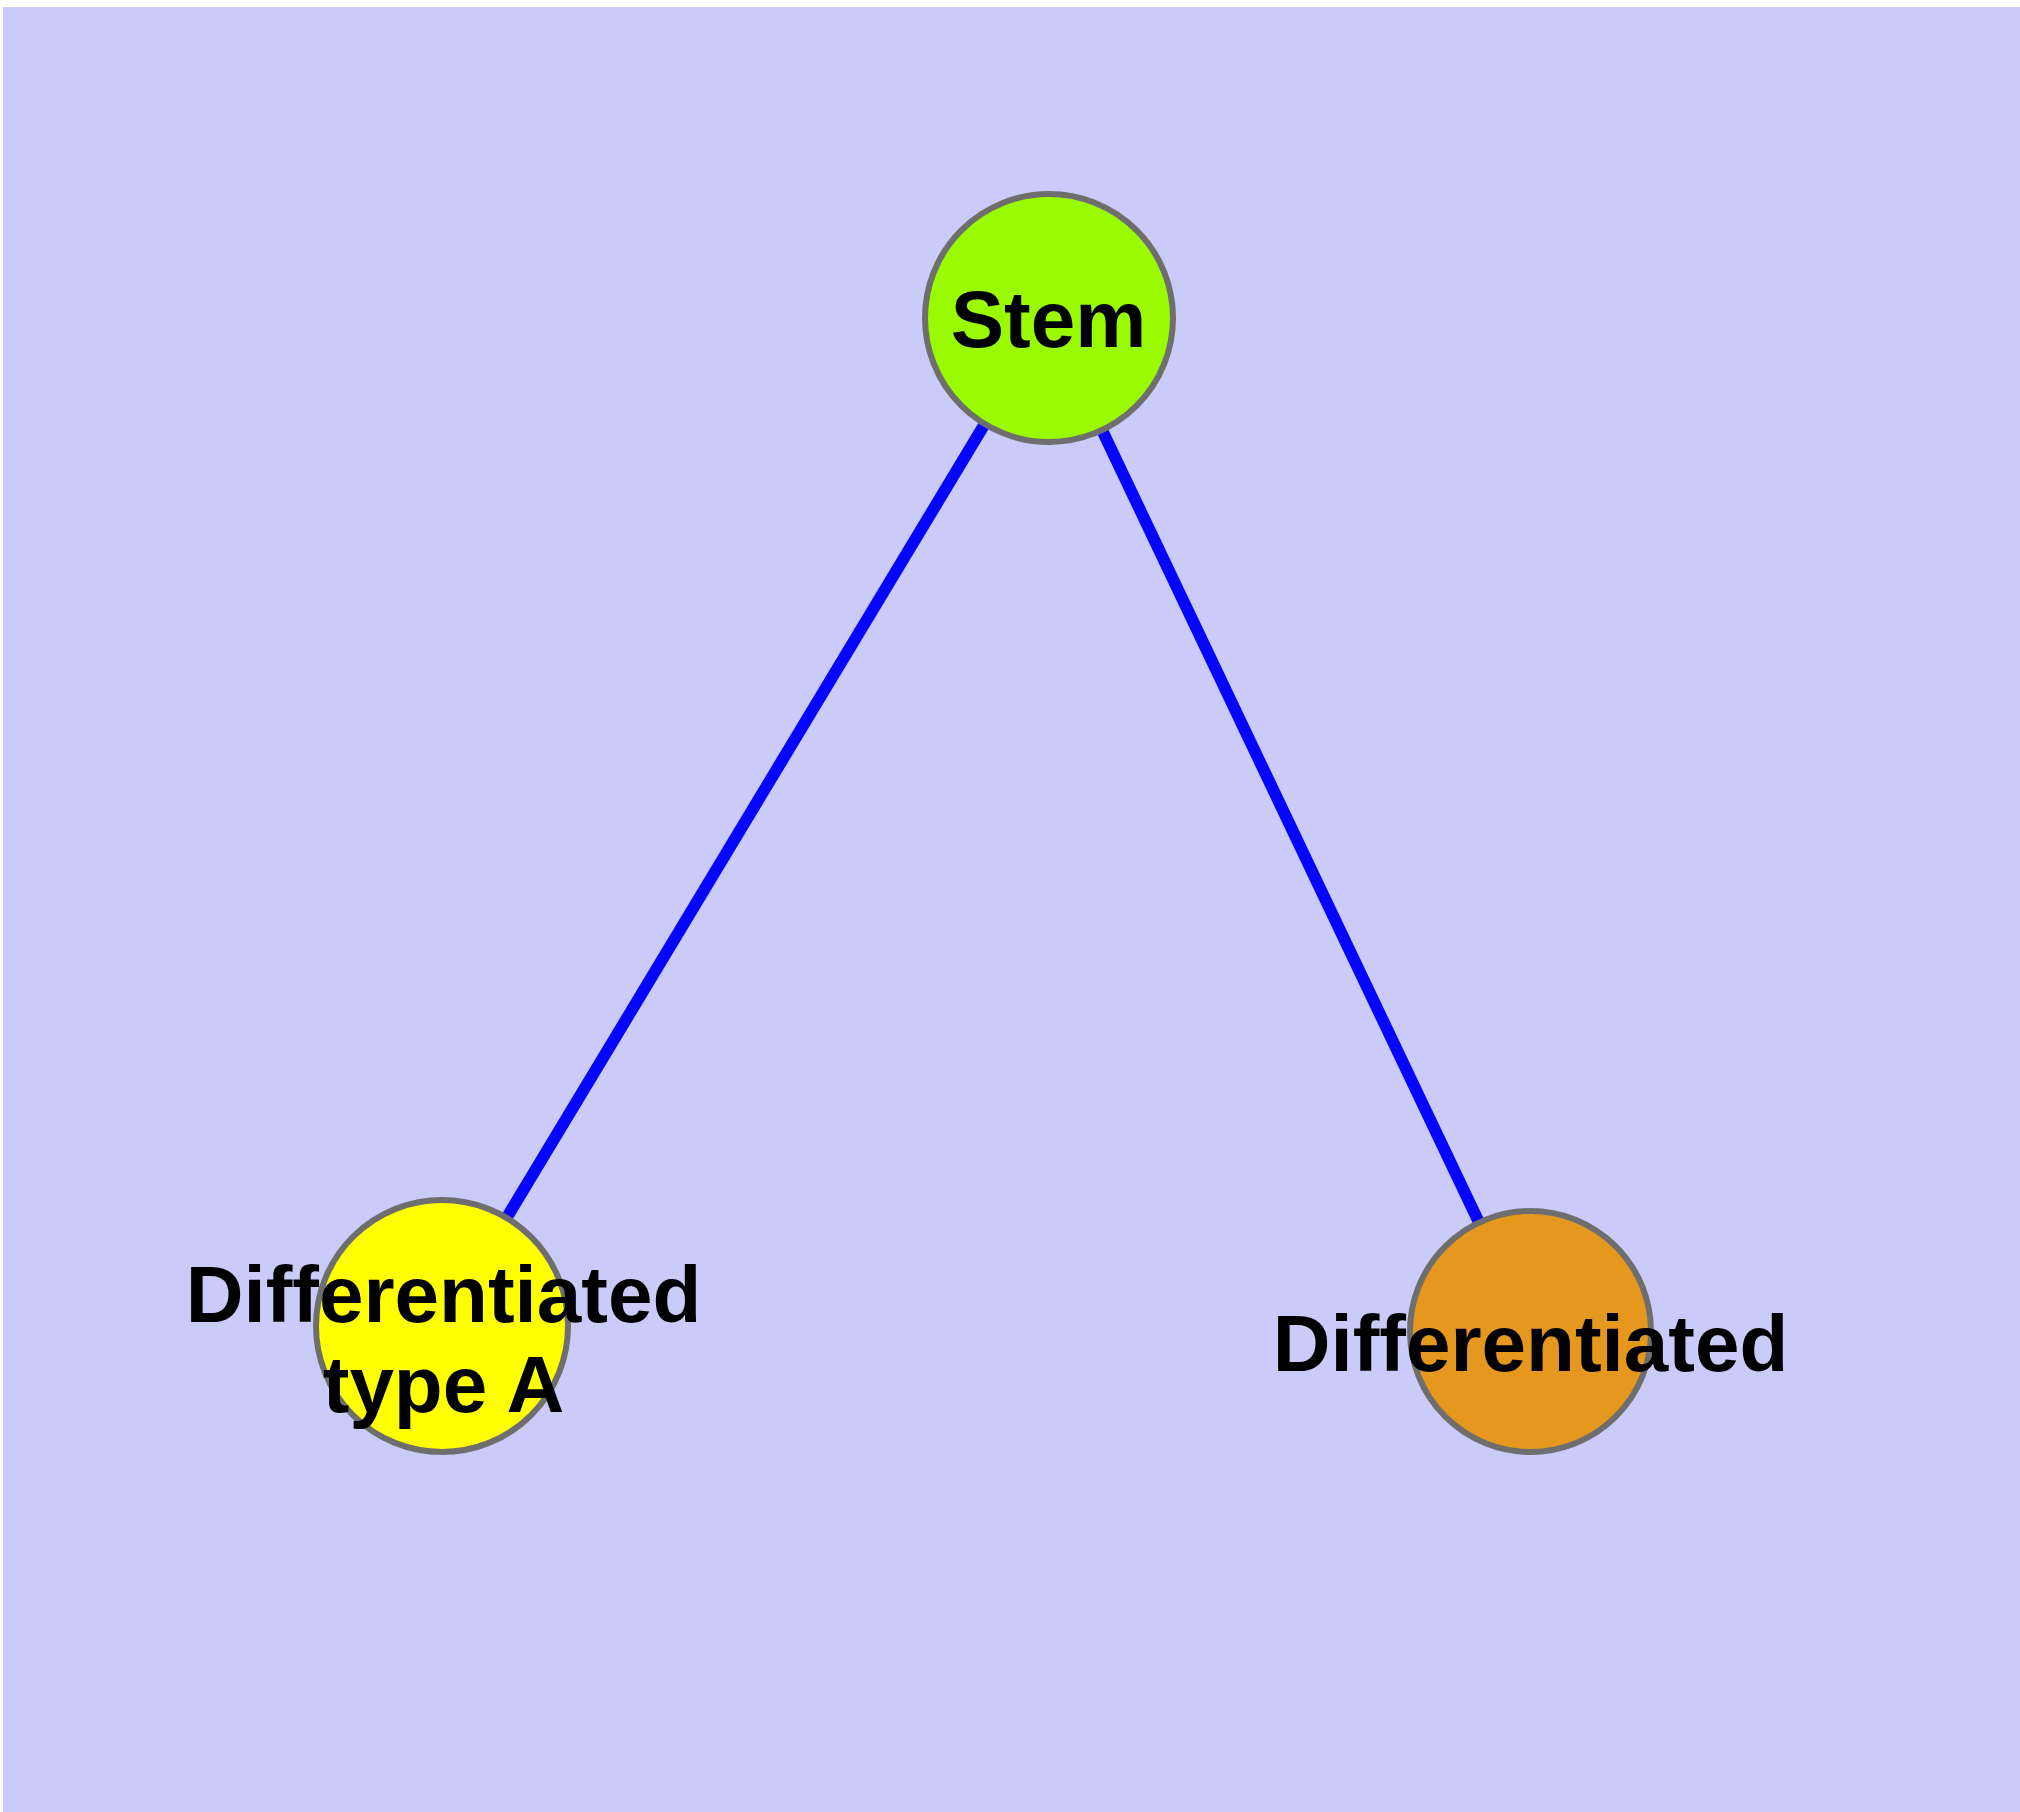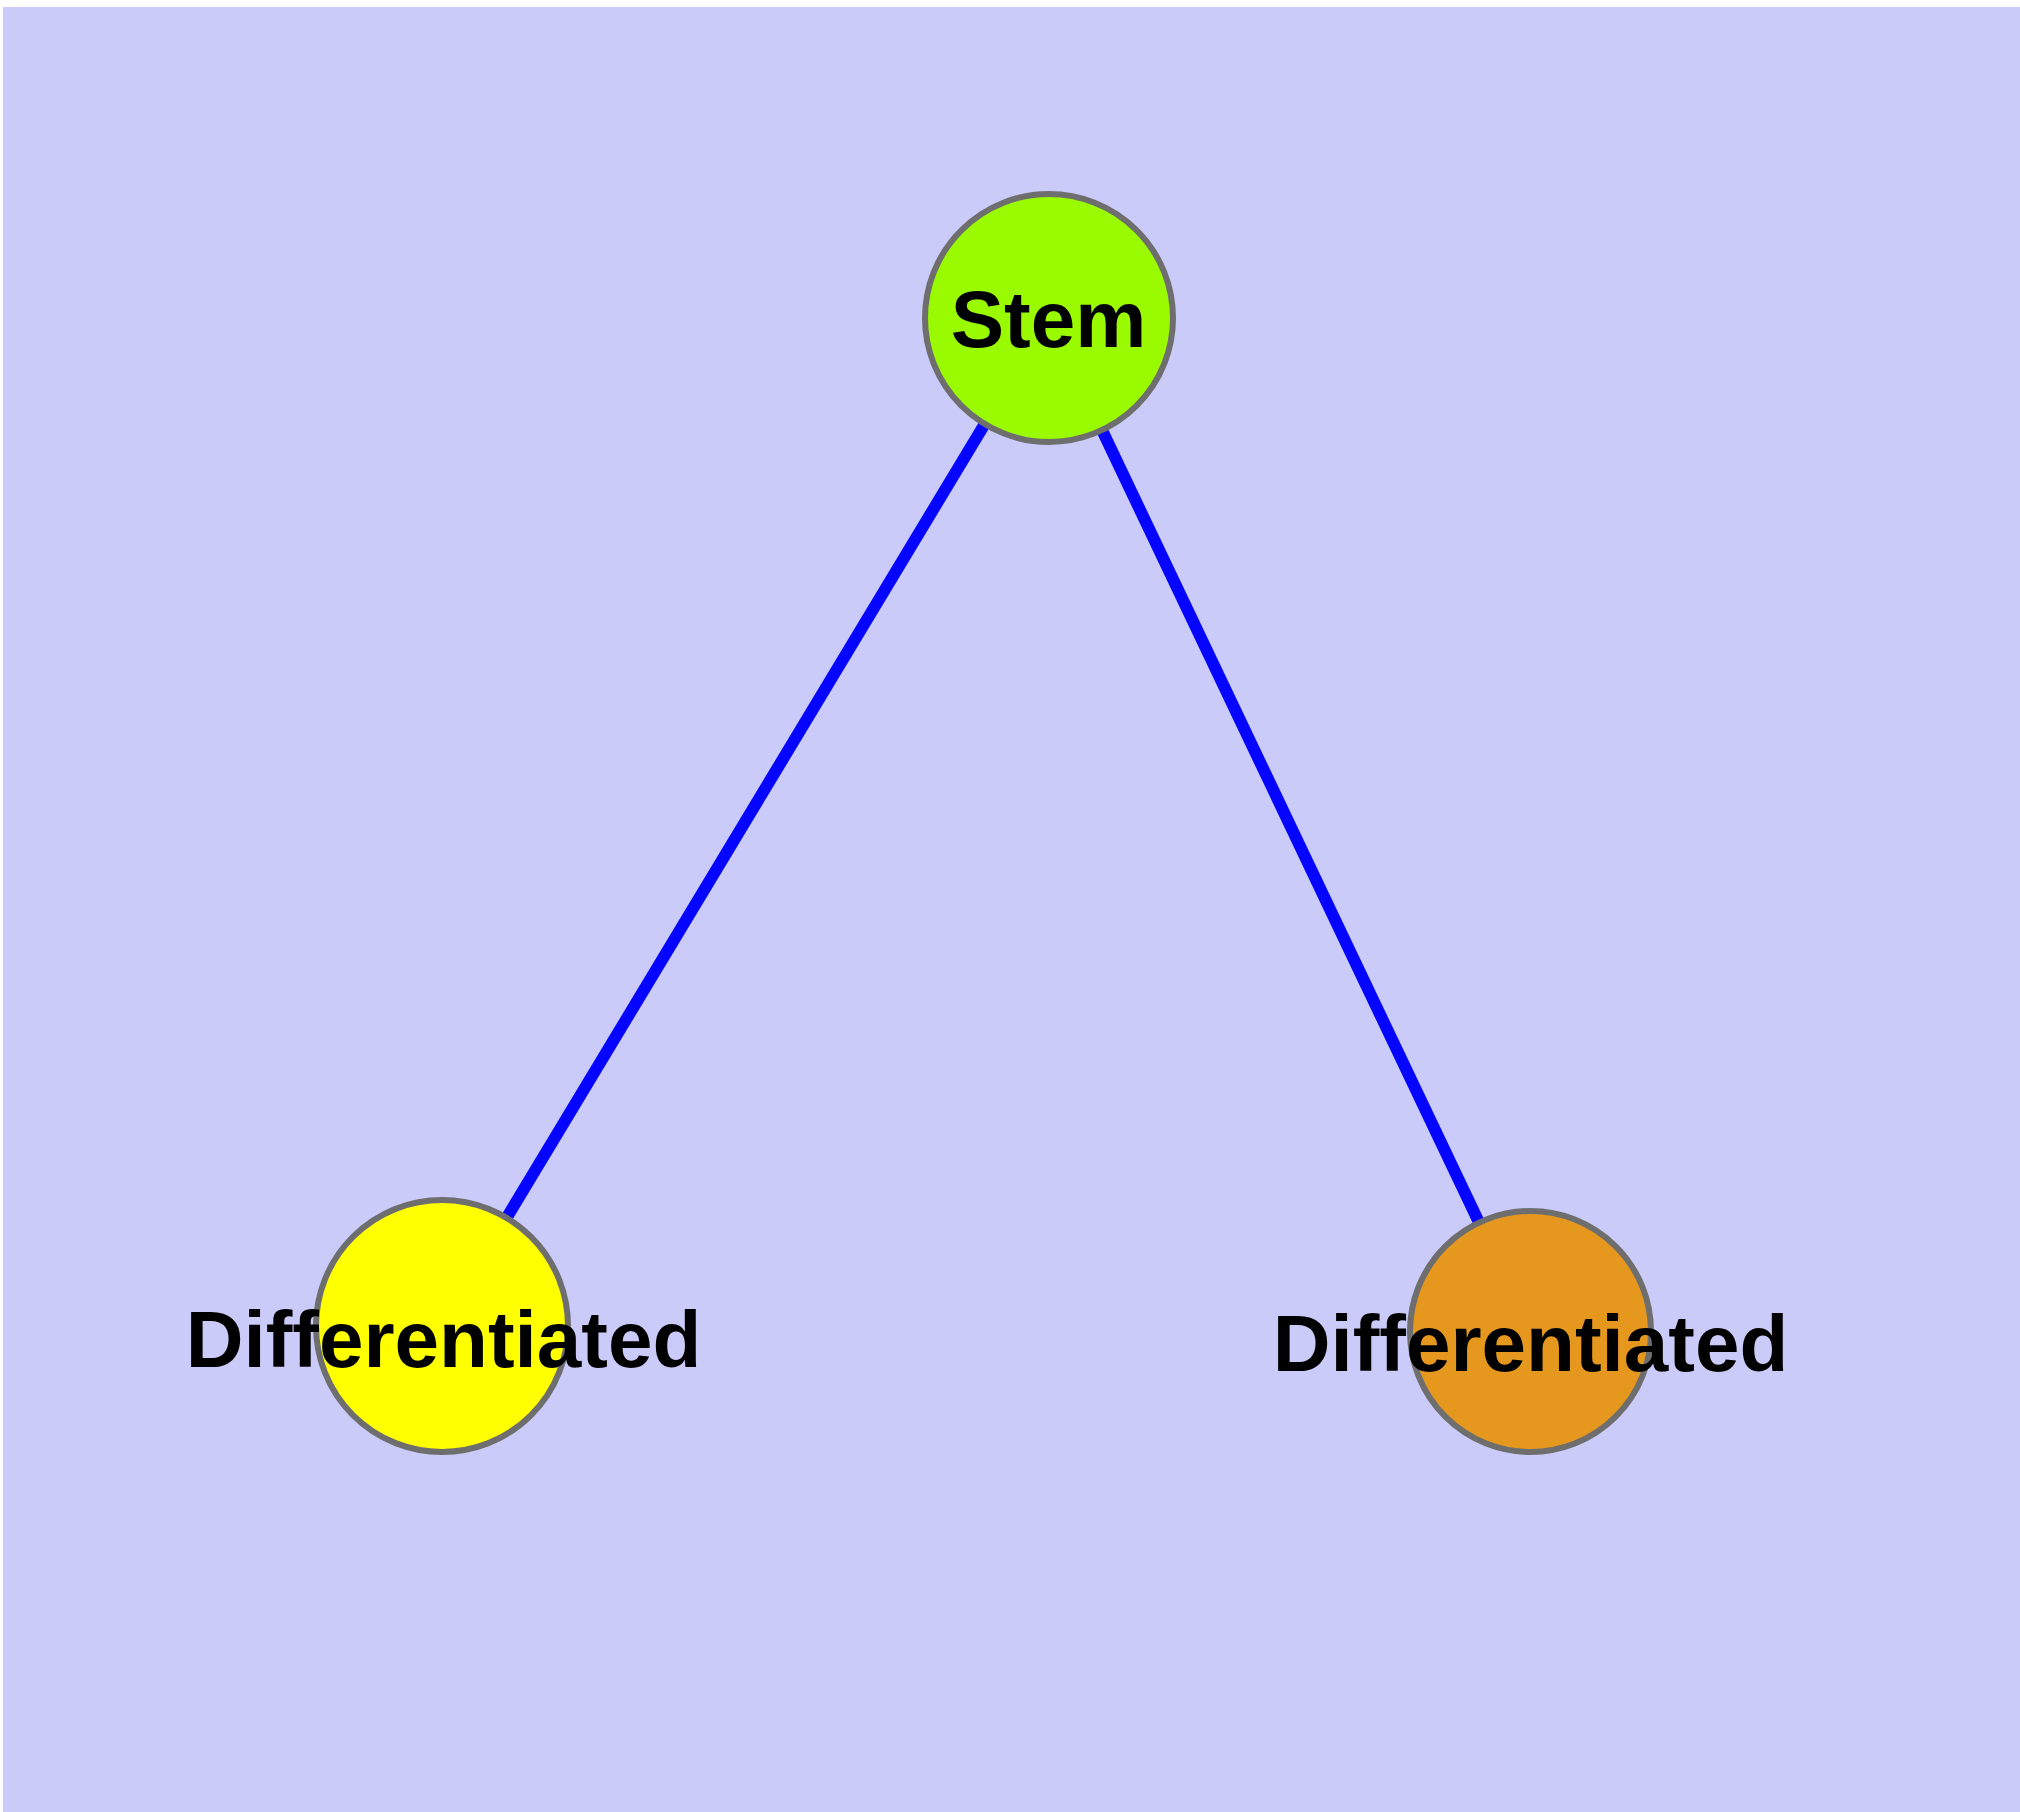--- a/index.html
+++ b/index.html
@@ -76,20 +76,21 @@
     <div class="node node-type-a" style="background-color: rgb(255, 255, 0); border-color: rgb(110, 110, 110);"></div>
 
     <div class="node node-type-b" style="background-color: rgb(230, 152, 30); border-color: rgb(110, 110, 110);"></div>
 
     <div class="label label-stem">
       <span>Stem</span>
     </div>
 
     <div class="label label-type-a">
       <span>Differentiated</span>
+      <span>type A</span>
     </div>
 
     <div class="label label-type-b">
       <span>Differentiated</span>
     </div>
 
   </div>
 </div>
 
 

